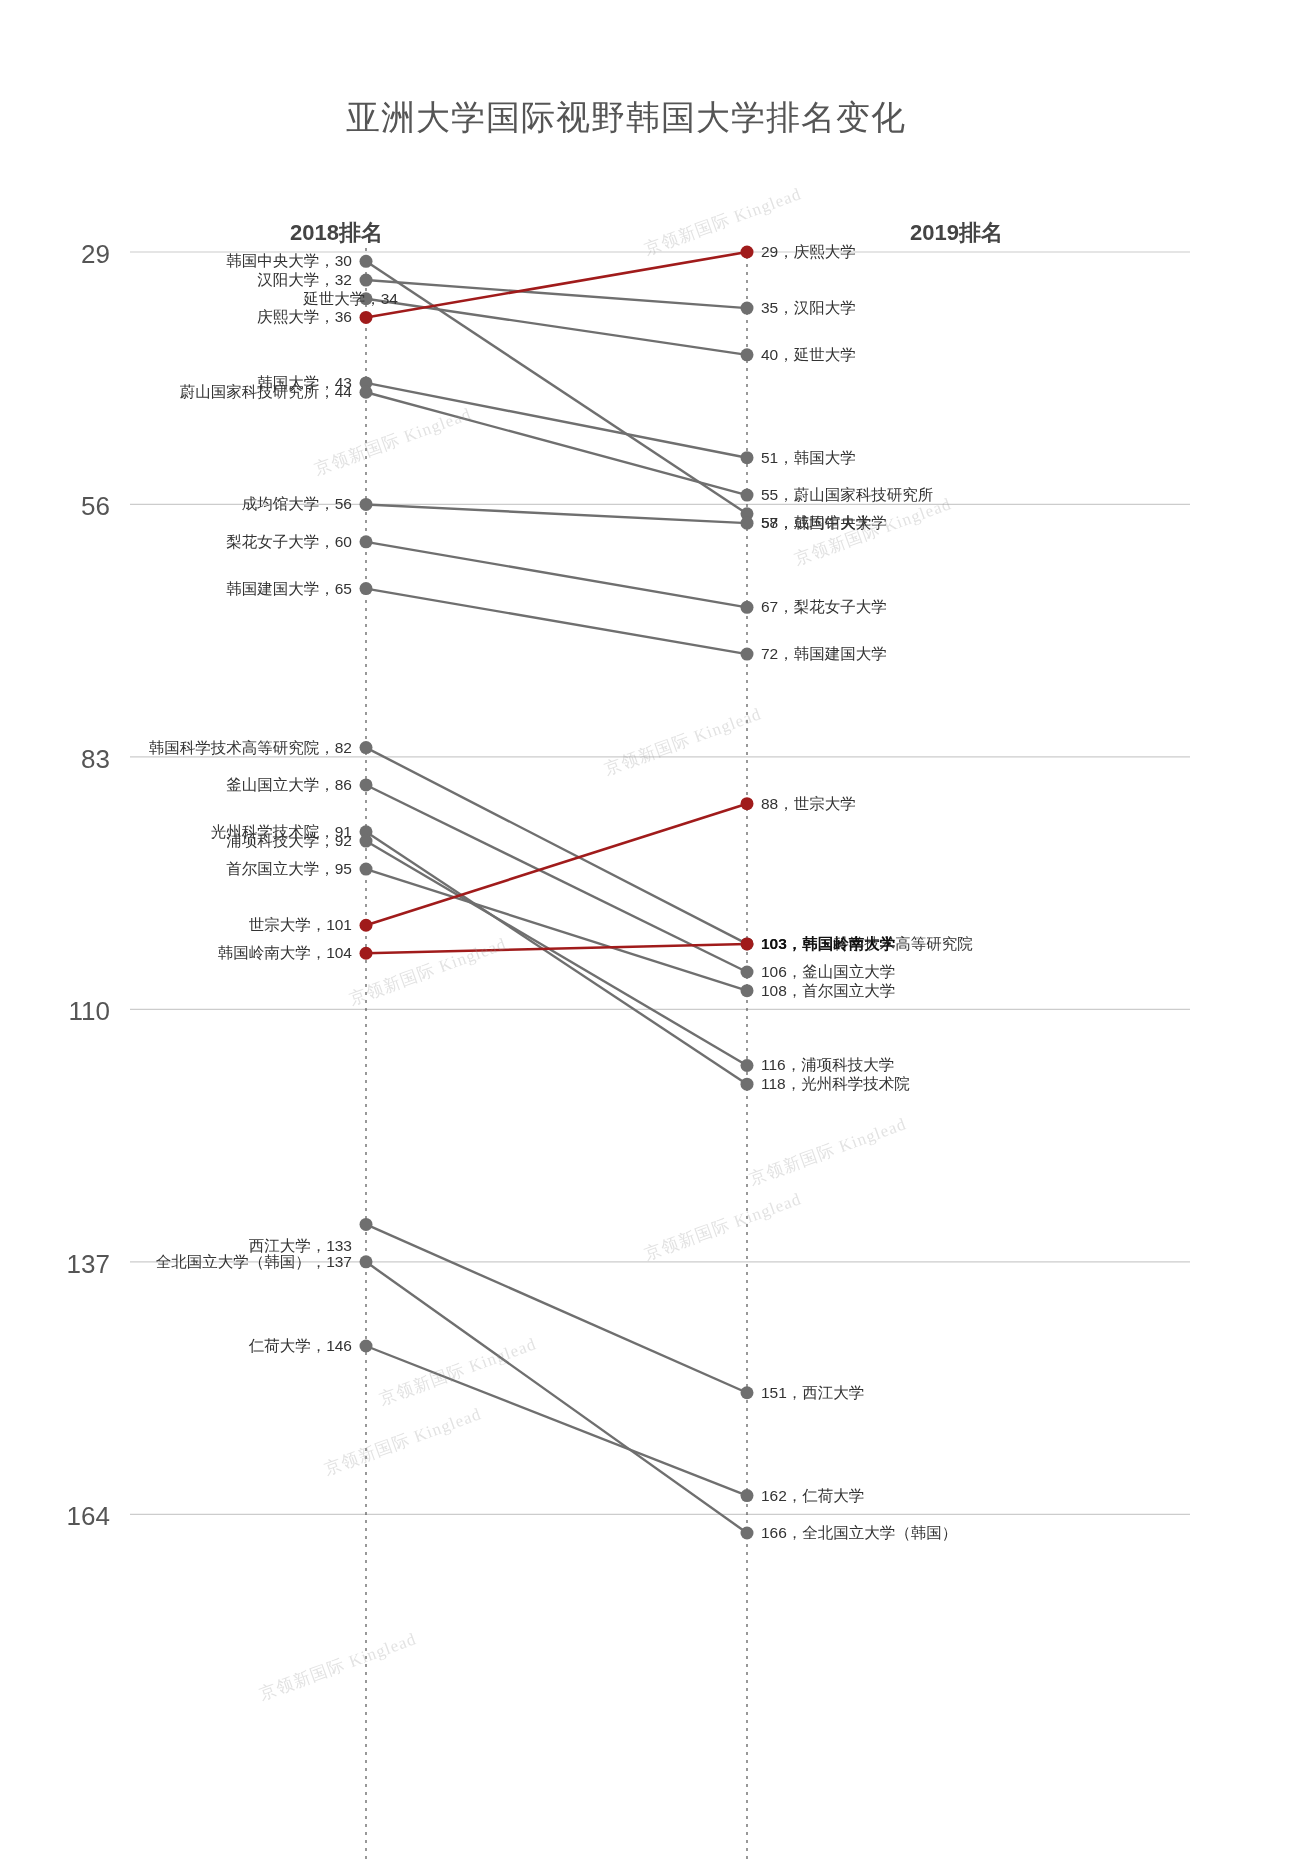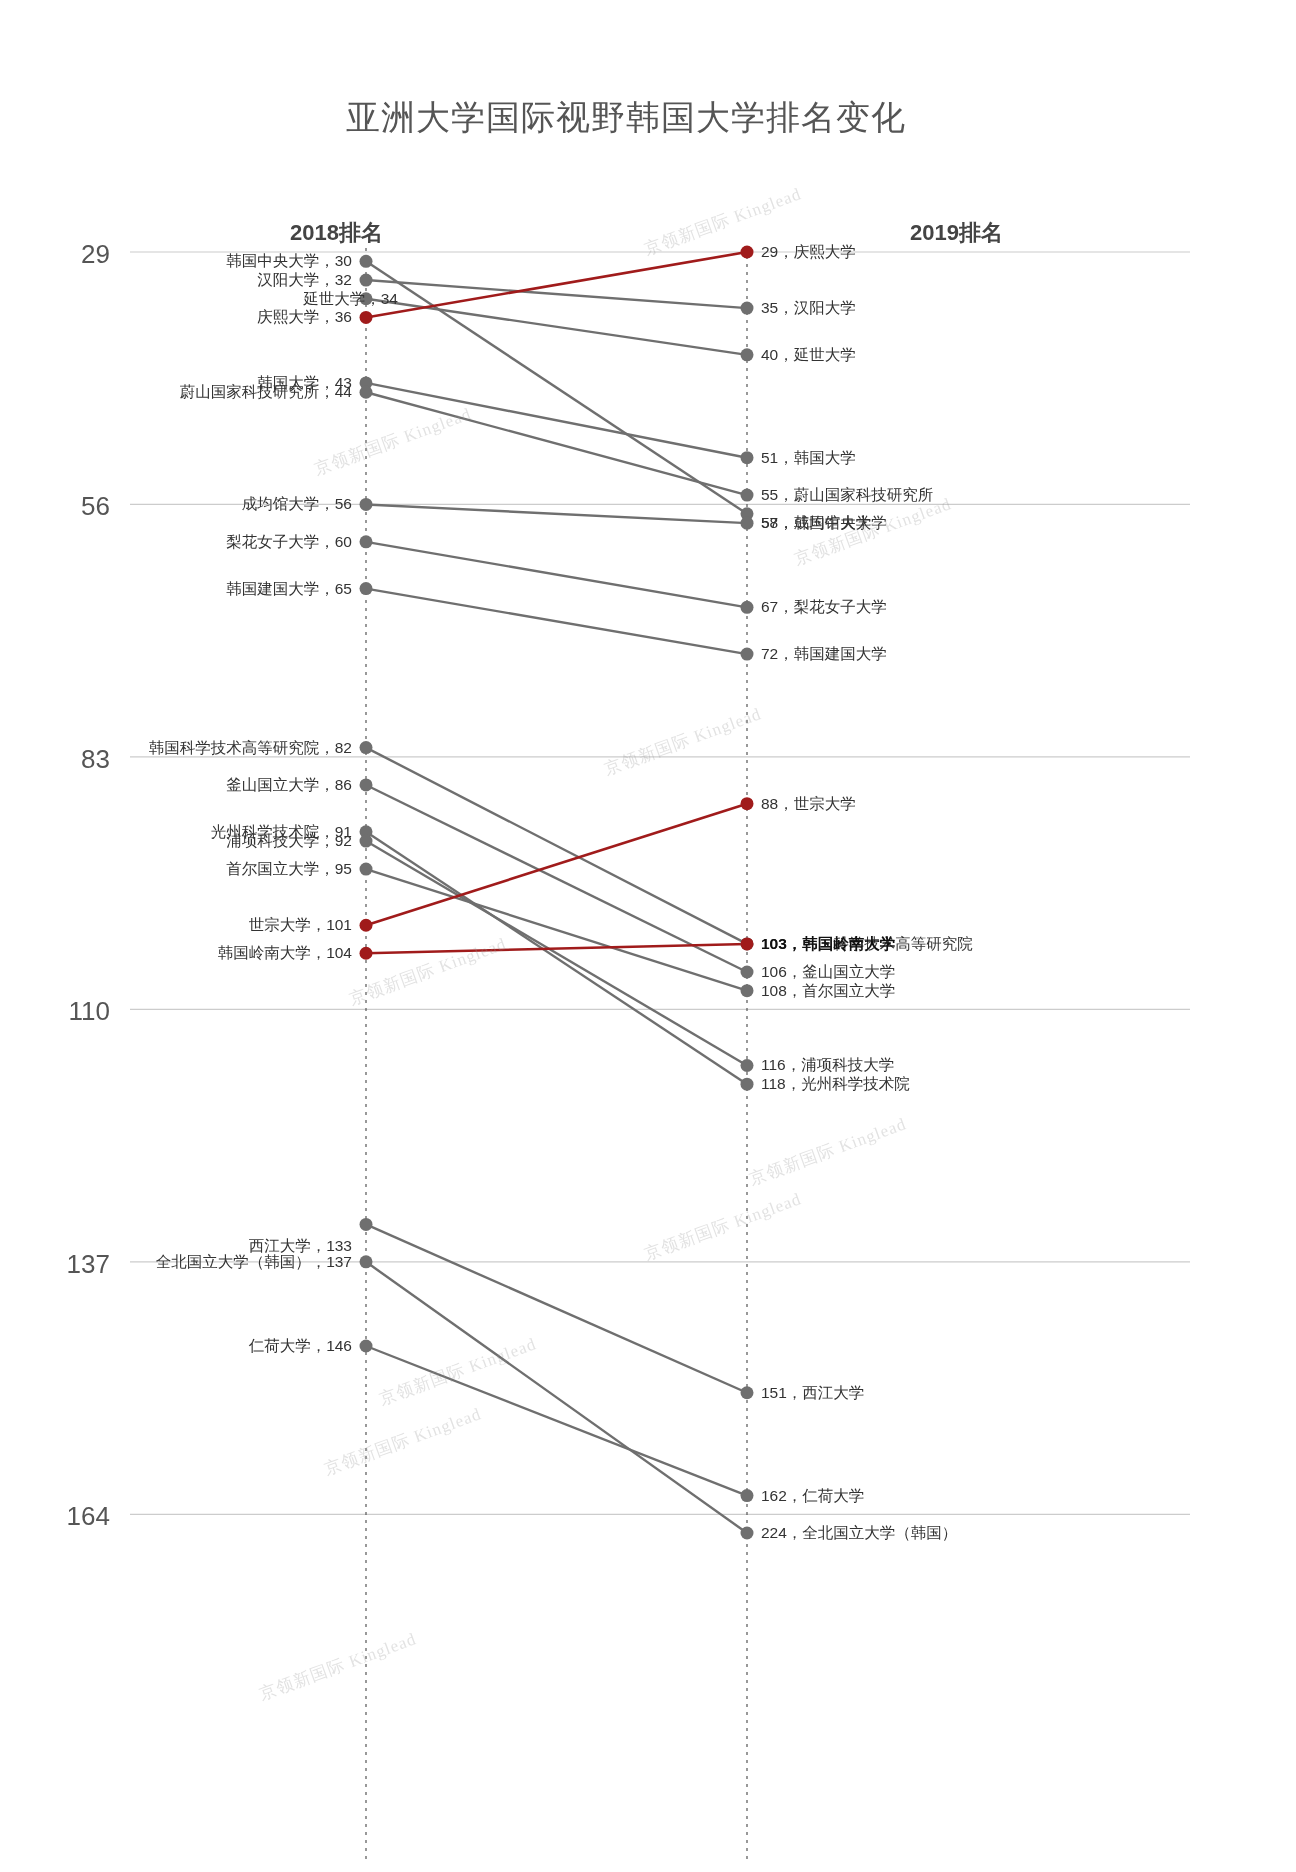--- a/index.html
+++ b/index.html
@@ -205,21 +205,21 @@
       <div class="node-label right-label" style="left: 761px; top: 1065.48px;">116，浦项科技大学</div>
       <div class="node-label left-label" style="left: 352px; top: 869.124px;">首尔国立大学，95</div>
       <div class="node-label right-label" style="left: 761px; top: 990.679px;">108，首尔国立大学</div>
       <div class="node-label left-label" style="left: 352px; top: 925.226px;">世宗大学，101</div>
       <div class="node-label right-label" style="left: 761px; top: 803.672px;">88，世宗大学</div>
       <div class="node-label left-label" style="left: 352px; top: 953.277px;">韩国岭南大学，104</div>
       <div class="node-label right-label highlight" style="left: 761px; top: 943.927px;">103，韩国岭南大学</div>
       <div class="node-label left-label" style="left: 352px; top: 1224.44px; margin-top: 22px;">西江大学，133</div>
       <div class="node-label right-label" style="left: 761px; top: 1392.74px;">151，西江大学</div>
       <div class="node-label left-label" style="left: 352px; top: 1261.84px;">全北国立大学（韩国），137</div>
-      <div class="node-label right-label" style="left: 761px; top: 1533px;">224，全北国立大学（韩国）</div>
+      <div class="node-label right-label" style="left: 761px; top: 1533px;">166，全北国立大学（韩国）</div>
       <div class="node-label left-label" style="left: 352px; top: 1345.99px;">仁荷大学，146</div>
       <div class="node-label right-label" style="left: 761px; top: 1495.6px;">162，仁荷大学</div>
     </div>
   <div id="watermark-layer">
       <div class="watermark" style="left: 640px; top: 210px; transform: rotate(-20deg);">京领新国际 Kinglead</div>
       <div class="watermark" style="left: 310px; top: 430px; transform: rotate(-20deg);">京领新国际 Kinglead</div>
       <div class="watermark" style="left: 790px; top: 520px; transform: rotate(-20deg);">京领新国际 Kinglead</div>
       <div class="watermark" style="left: 600px; top: 730px; transform: rotate(-20deg);">京领新国际 Kinglead</div>
       <div class="watermark" style="left: 345px; top: 960px; transform: rotate(-20deg);">京领新国际 Kinglead</div>
       <div class="watermark" style="left: 745px; top: 1140px; transform: rotate(-20deg);">京领新国际 Kinglead</div>

